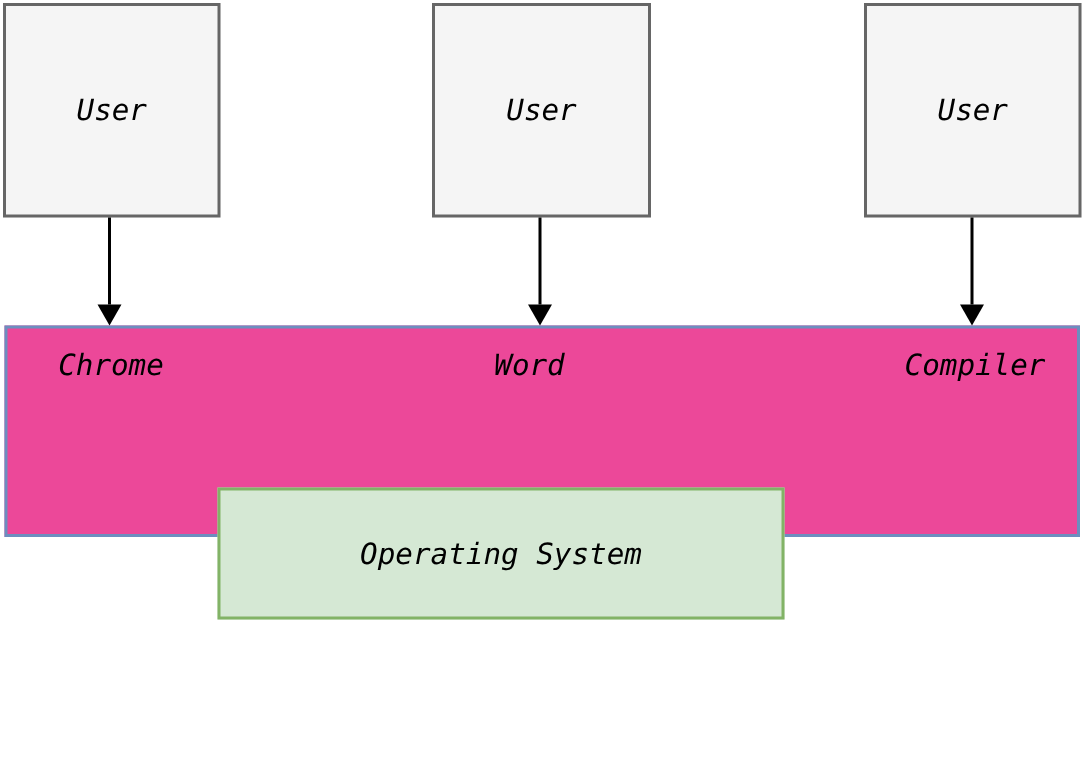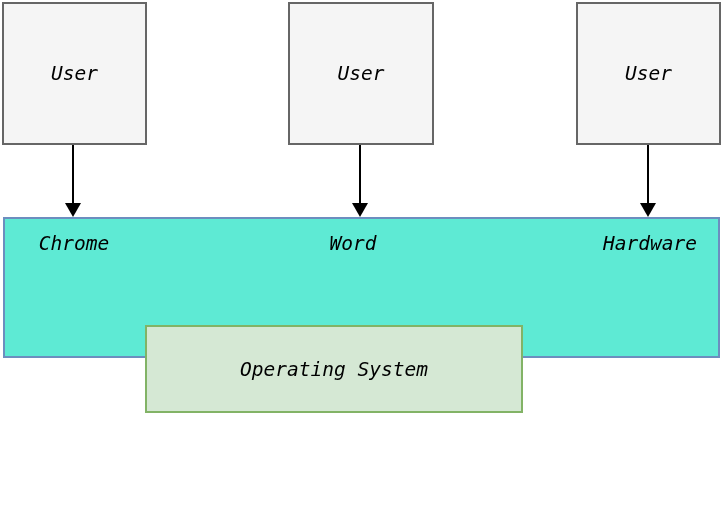--- a/index.html
+++ b/index.html
@@ -63,21 +63,21 @@
   }
   .arrow.a1 { left: 73px; }
   .arrow.a2 { left: 360px; }
   .arrow.a3 { left: 648px; }
 
   .programs-box {
     left: 3px;
     top: 217px;
     width: 717px;
     height: 141px;
-    background: #5eead4;
+    background: #ec4899;
     border: 2px solid #6c8ebf;
     z-index: 2;
   }
   .programs-box .app-label {
     position: absolute;
     top: 14px;
     transform: translateX(-50%);
     line-height: 22px;
   }
   .app-label.chrome   { left: 69px; }
@@ -139,21 +139,21 @@
     <div class="head"></div>
   </div>
   <div class="arrow a3">
     <div class="shaft"></div>
     <div class="head"></div>
   </div>
 
   <div class="box programs-box">
     <span class="app-label chrome">Chrome</span>
     <span class="app-label word">Word</span>
-    <span class="app-label compiler">Hardware</span>
+    <span class="app-label compiler">Compiler</span>
   </div>
 
 
   <div class="box os-box">
     <span>Operating System</span>
   </div>
 
 </div>
 
 </body></html>

